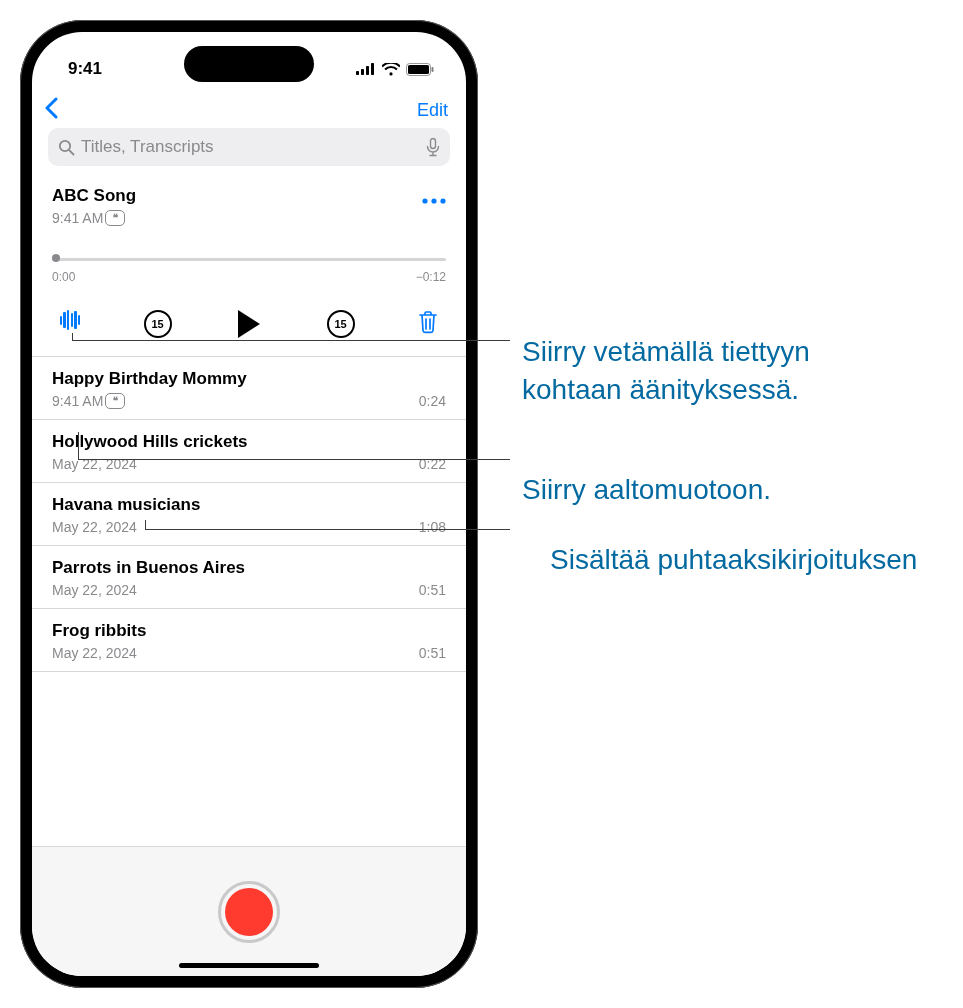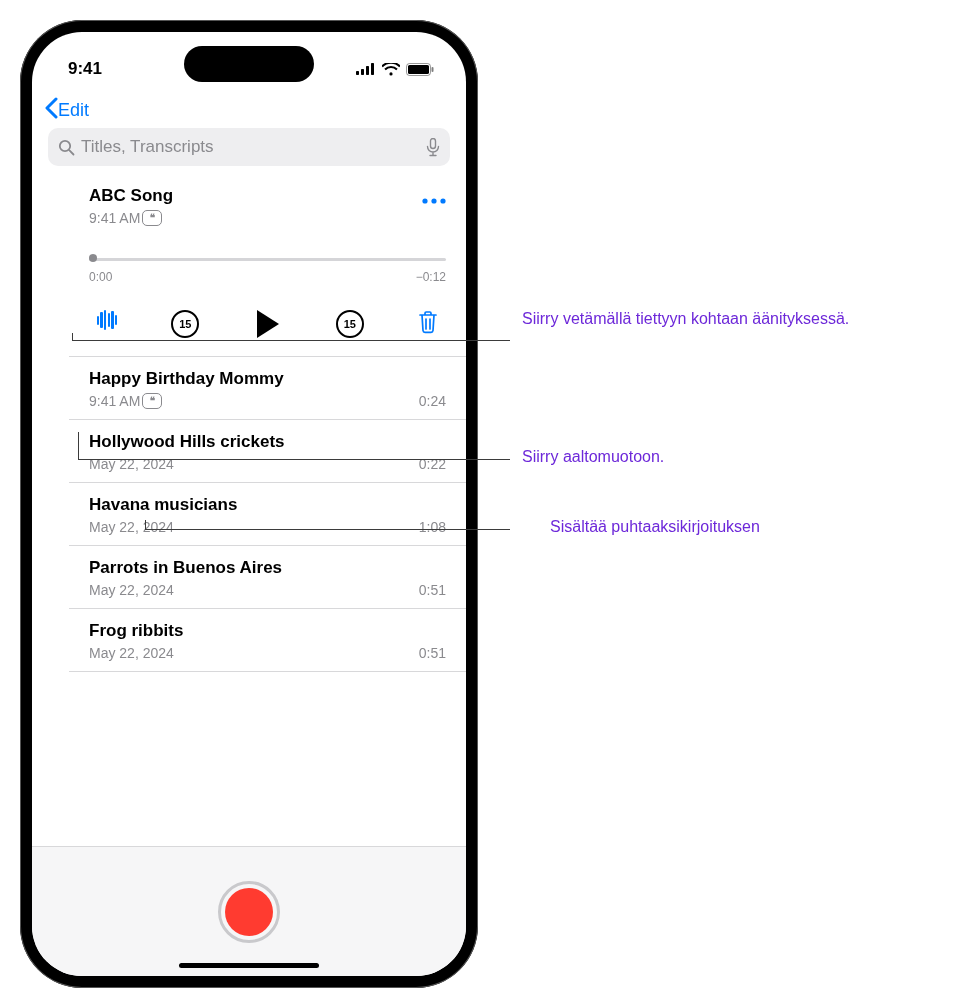--- a/index.html
+++ b/index.html
@@ -47,21 +47,21 @@
     justify-content: space-between;
     align-items: center;
     padding: 18px 32px 0 36px;
     height: 56px;
     font-weight: 600;
     font-size: 17px;
   }
   .status-right { display: flex; align-items: center; gap: 6px; }
   .nav-bar {
     display: flex;
-    justify-content: flex-start;
+    justify-content: space-between;
     align-items: center;
     padding: 6px 18px 2px 12px;
     height: 40px;
   }
   .back-chevron { color: #007aff; font-size: 26px; line-height: 1; }
   .edit-link { color: #007aff; font-size: 18px; }
   .page-title {
     font-size: 34px;
     font-weight: 700;
     padding: 8px 20px 10px 20px;
@@ -73,21 +73,21 @@
     border-radius: 10px;
     height: 38px;
     display: flex;
     align-items: center;
     padding: 0 10px;
     color: #8a8a8e;
     font-size: 17px;
     gap: 6px;
   }
   .search-bar .ph { flex: 1; }
-  .list { flex: 1; overflow: hidden; margin-left: 37px; }
+  .list { flex: 1; overflow: hidden; }
   .row {
     padding: 12px 20px 10px 20px;
     border-bottom: 0.5px solid #d8d8da;
   }
   .row-title { font-size: 17px; font-weight: 600; color: #000; }
   .row-sub { display: flex; justify-content: space-between; align-items: center; margin-top: 4px; color: #8a8a8e; font-size: 14px; }
   .row-sub-left { display: flex; align-items: center; gap: 2px; }
   .transcript-badge {
     display: inline-flex;
     border: 1.4px solid #8a8a8e;
@@ -176,23 +176,24 @@
   }
   .home-indicator {
     position:absolute;
     bottom: 8px; left:50%; transform:translateX(-50%);
     width: 140px; height: 5px;
     background:#000; border-radius:3px;
   }
   
   .callout {
     position: absolute;
-    font-size: 16px;
+    font-size: 28px;
     line-height: 1.35;
-    color: #6d28d9;
+    color: #0369a1;
+    margin-top: 25px;
   }
   .callout-line {
     position: absolute;
     border-top: 1px solid #3b3b3b;
   }
   .callout-line-v {
     position: absolute;
     border-left: 1px solid #3b3b3b;
   }
   .waveform-icon {

